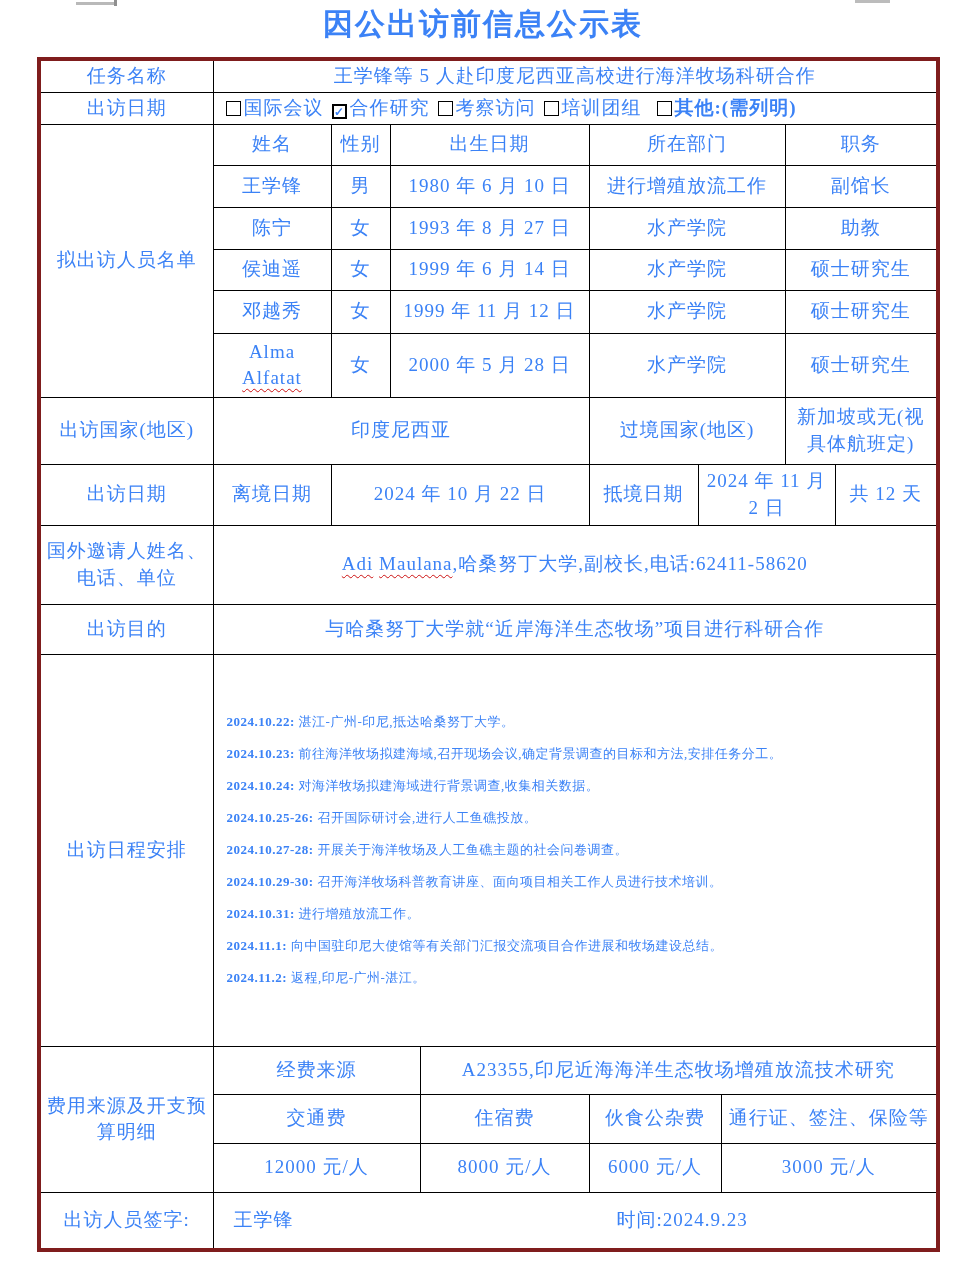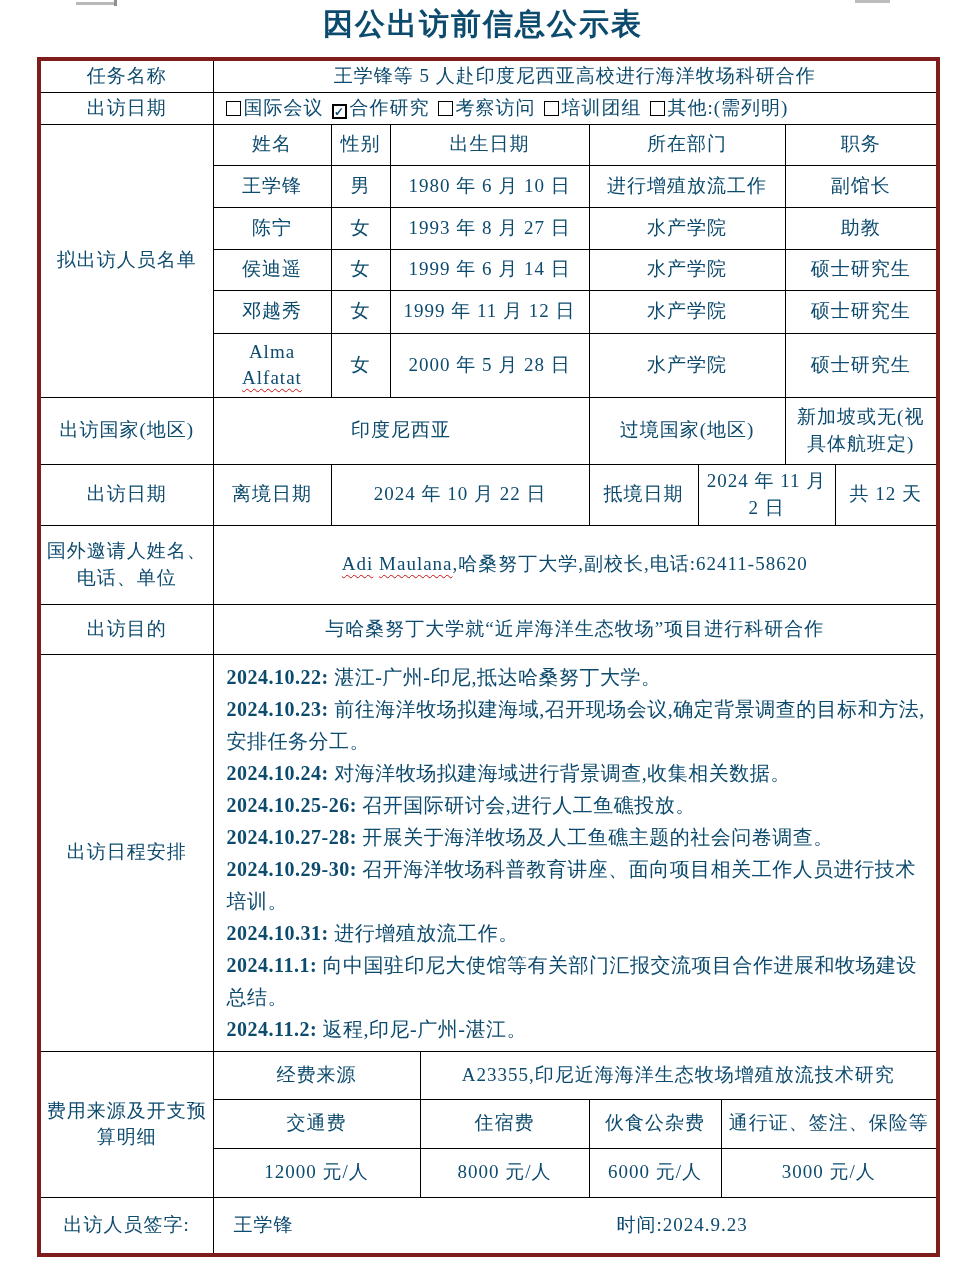--- a/index.html
+++ b/index.html
@@ -1,39 +1,39 @@
 <!DOCTYPE html>
 <html><head>
 <meta charset="utf-8">
 <style>
   html,body{margin:0;padding:0;background:#ffffff;}
-  .page{position:relative;width:966px;height:1278px;background:#fff;color:#0c4a6e;
+  .page{position:relative;width:966px;height:1278px;background:#fff;color:#3b82f6;
         font-family:"Liberation Serif","DejaVu Serif",serif;overflow:hidden;}
   .mark-a{position:absolute;left:76px;top:2px;width:40px;height:3px;background:#b9b9b9;}
   .mark-a:after{content:"";position:absolute;right:-1px;top:-2px;width:3px;height:6px;background:#8f8f8f;}
   .mark-b{position:absolute;left:855px;top:0;width:35px;height:3px;background:#bcbcbc;}
   .title{position:absolute;top:4px;left:0;width:100%;margin:0;text-align:center;
          font-size:30px;font-weight:700;letter-spacing:2px;}
   table.form{position:absolute;left:37px;top:57px;width:900px;border-collapse:collapse;
              table-layout:fixed;border:4px solid #7f1d1d;}
   td,th{border:1px solid #000;text-align:center;vertical-align:middle;font-size:19px;
         font-weight:400;padding:2px 4px;letter-spacing:1px;line-height:1.4;
         overflow:hidden;}
   .h-task{height:33px}.h-ex{height:32px}.h-ph{height:41px}.h-country{height:67px}
   .h-dates{height:61px}.h-inv{height:79px}.h-pur{height:50px}.h-itin{height:392px}
   .h-fund{height:48px}.h-cost{height:49px}.h-amt{height:49px}.h-sig{height:58px}
   .ex-cell{text-align:left;padding-left:12px;white-space:nowrap;}
   .opt{margin-right:8px;display:inline-block;}
-  .opt:last-child{margin-right:0;}
+  .opt:last-child{margin-left:7px;margin-right:0;font-weight:bold;}
   .cb{display:inline-block;width:15px;height:15px;border:1px solid #000;margin-right:3px;
       vertical-align:-2px;box-sizing:border-box;line-height:12px;font-size:12px;
       font-weight:700;text-align:center;letter-spacing:0;}
   .cb.checked{border:2px solid #000;}
   .itin-cell{text-align:left;vertical-align:middle;padding:6px 10px 6px 13px;}
-  .it-item{font-size:20px;line-height:32px;letter-spacing:0.5px;}
+  .it-item{font-size:13px;line-height:32px;letter-spacing:0.5px;}
   .it-date{font-weight:700;}
   .wavy{text-decoration-line:underline;text-decoration-style:wavy;
         text-decoration-color:#cc1111;text-decoration-thickness:1px;text-underline-offset:4px;}
   .sig-cell{position:relative;text-align:left;padding-left:20px;}
   .sig-time{position:absolute;left:403px;top:50%;transform:translateY(-50%);white-space:nowrap;}
 </style>
 </head>
 <body>
 
 <div class="page">

